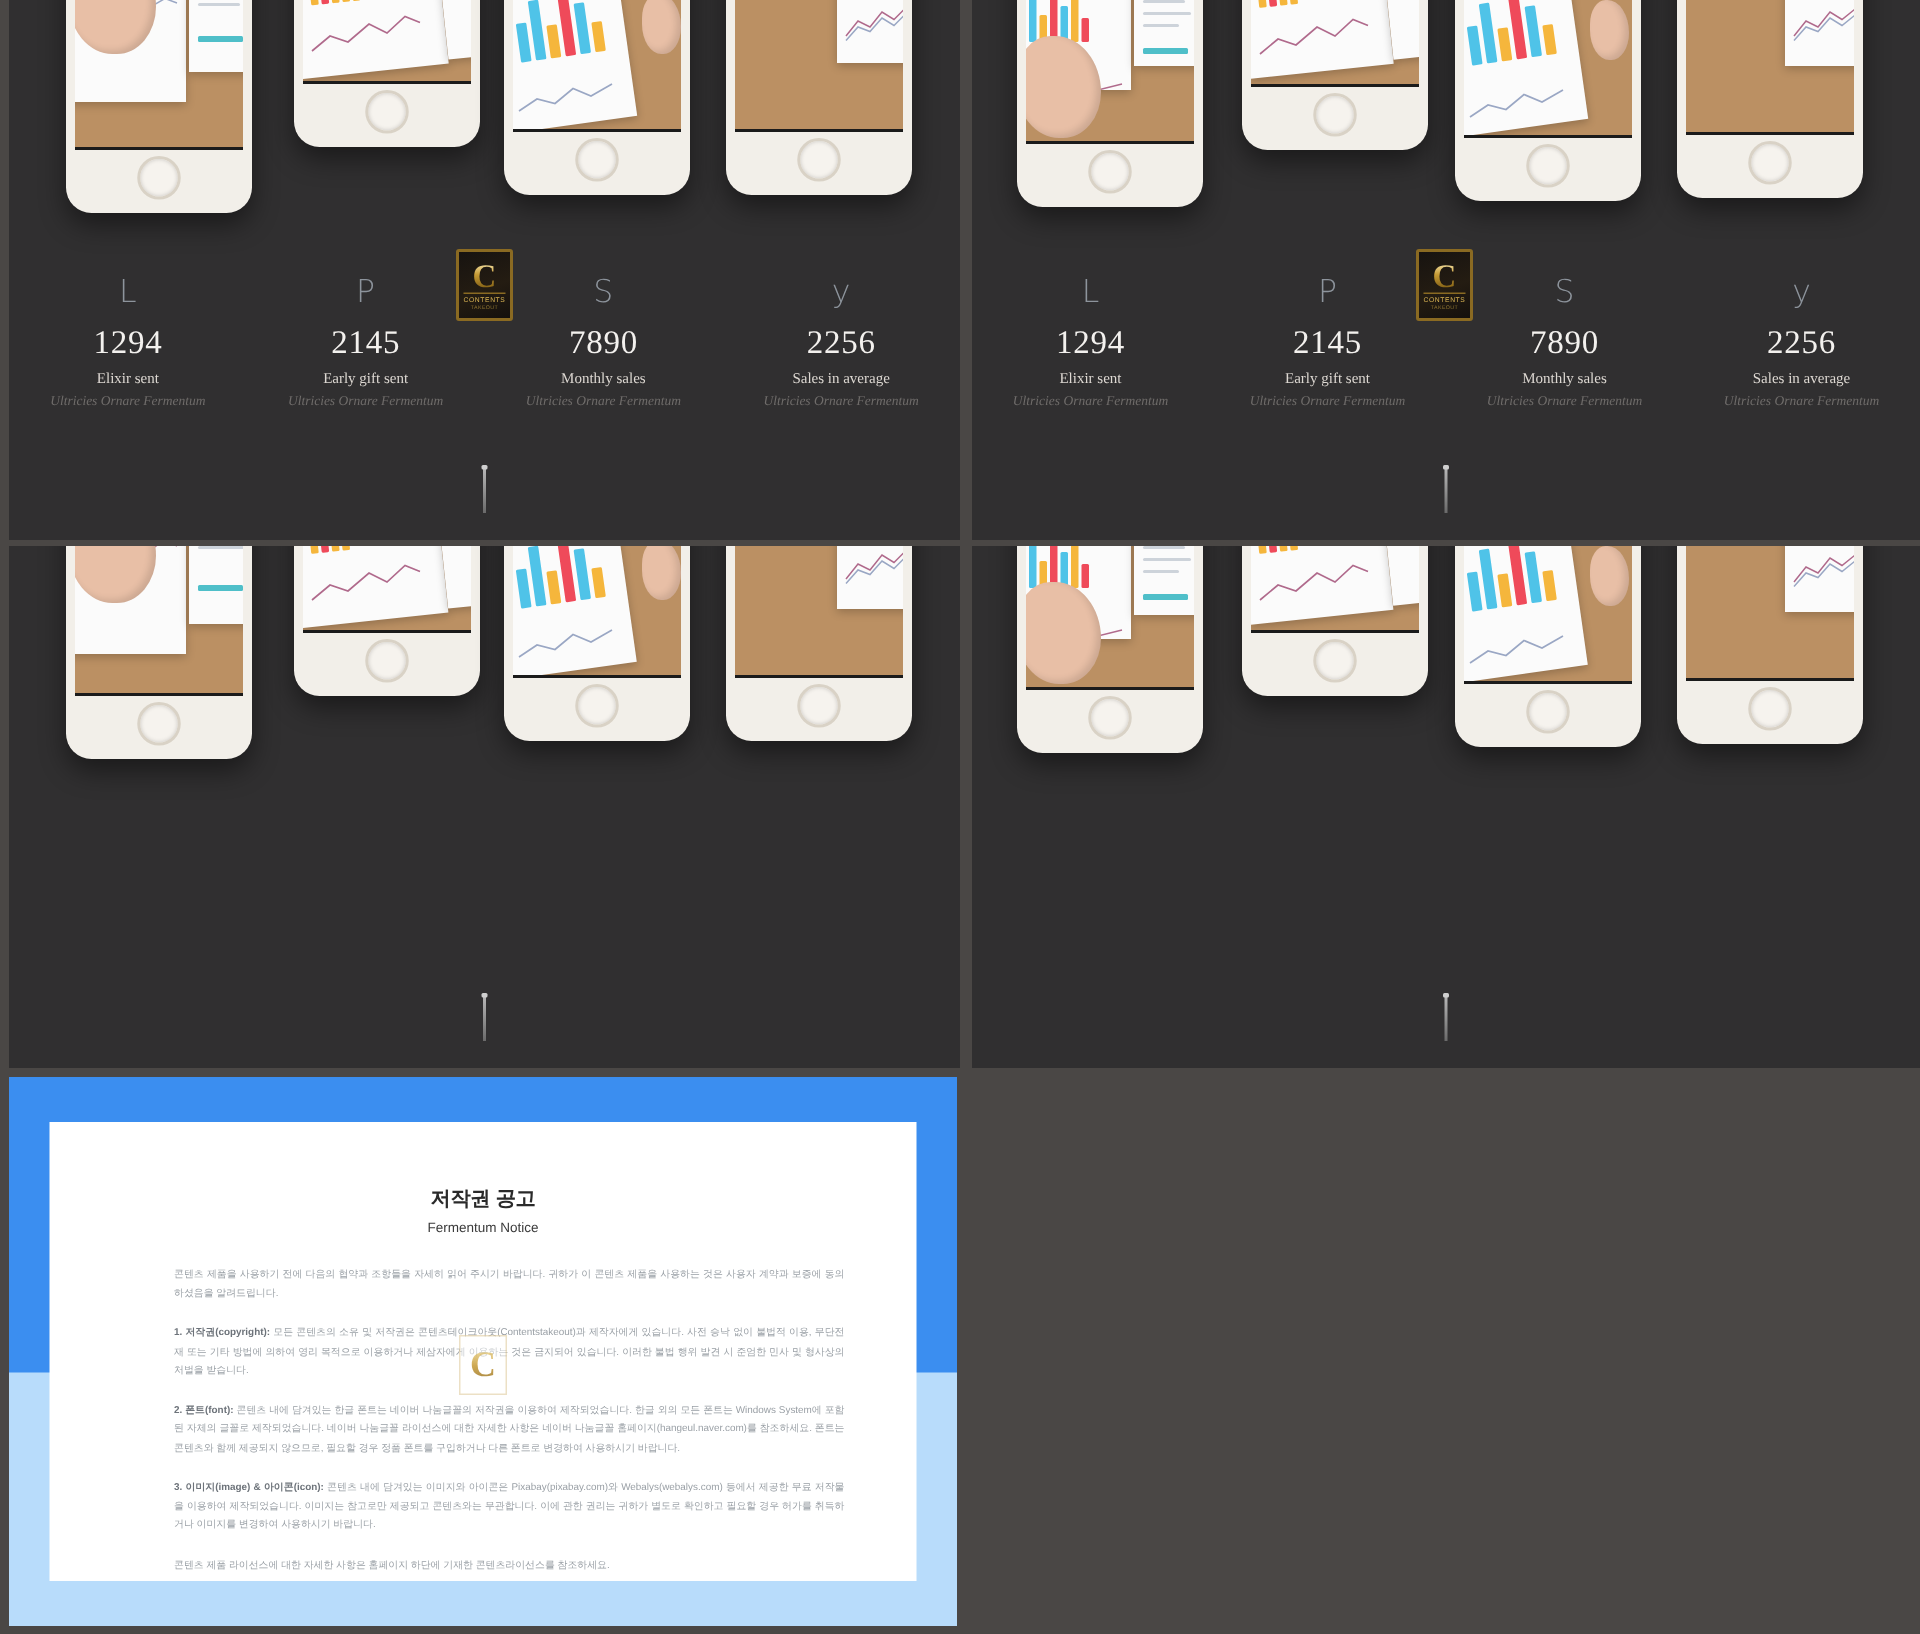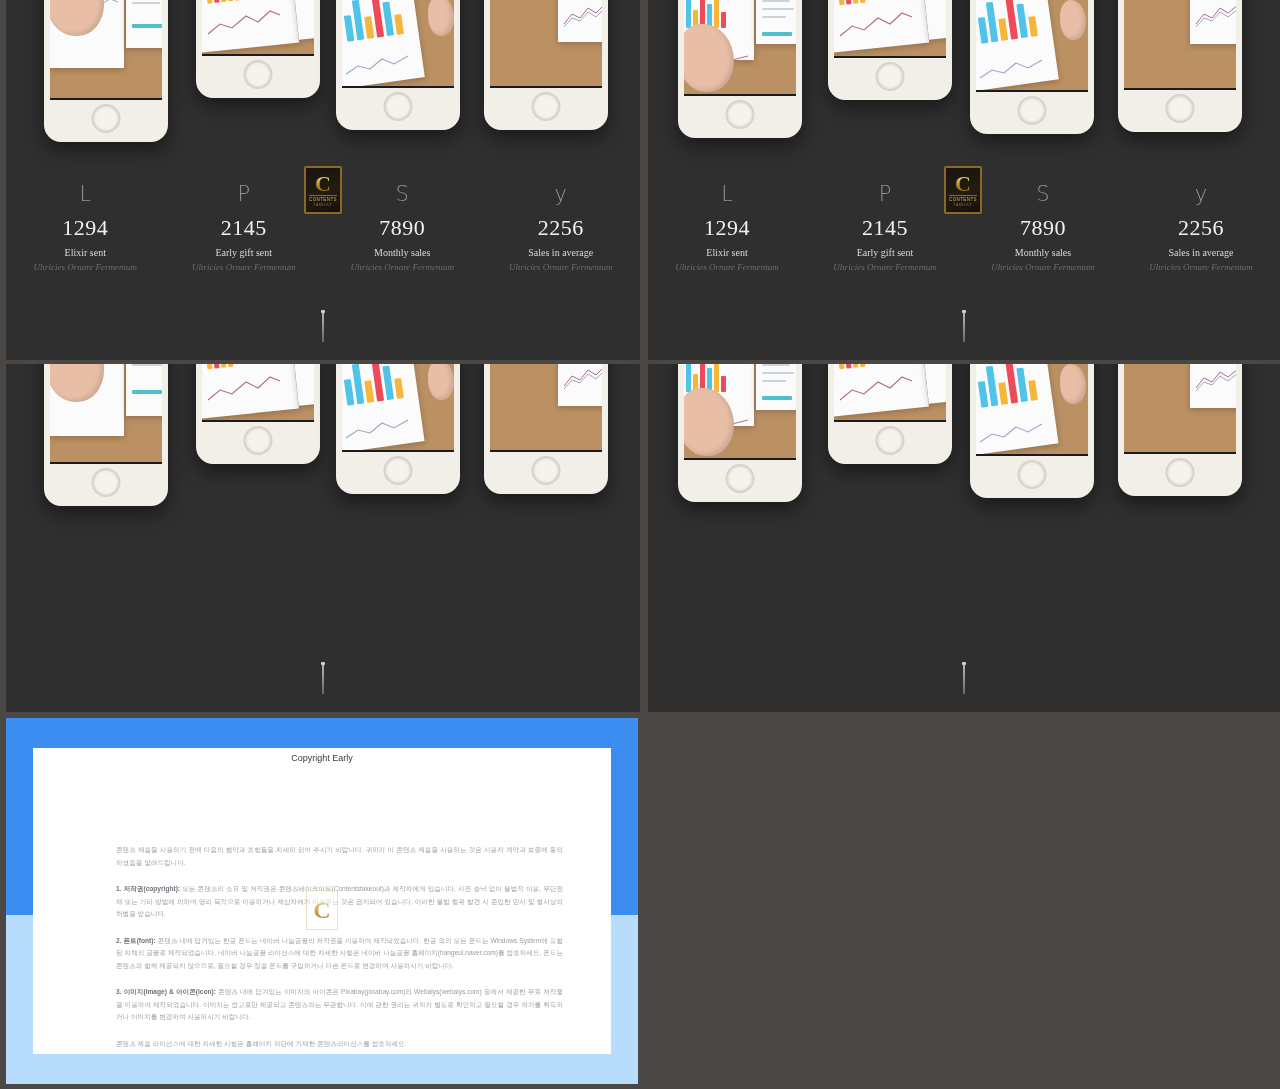--- a/index.html
+++ b/index.html
@@ -468,21 +468,22 @@
 
     <div class="tick"></div>
   </div>
 
   <div class="panel p-doc">
     <div class="doc-inner">
       <div class="doc-band-top"></div>
       <div class="doc-band-bot"></div>
 
       <div class="sheet">
-        <h2>Copyright Early</h2>
+        <h1>저작권 공고</h1>
+        <h2>Fermentum Notice</h2>
 
         <div class="body-text">
           <p>콘텐츠 제품을 사용하기 전에 다음의 협약과 조항들을 자세히 읽어 주시기 바랍니다. 귀하가 이 콘텐츠 제품을 사용하는 것은 사용자 계약과 보증에 동의하셨음을 알려드립니다.</p>
           <p>
             <b>1. 저작권(copyright):</b>
             <span>모든 콘텐츠의 소유 및 저작권은 콘텐츠테이크아웃(Contentstakeout)과 제작자에게 있습니다. 사전 승낙 없이 불법적 이용, 무단전재 또는 기타 방법에 의하여 영리 목적으로 이용하거나 제삼자에게 이용하는 것은 금지되어 있습니다. 이러한 불법 행위 발견 시 준엄한 민사 및 형사상의 처벌을 받습니다.</span>
           </p>
           <p>
             <b>2. 폰트(font):</b>
             <span>콘텐츠 내에 담겨있는 한글 폰트는 네이버 나눔글꼴의 저작권을 이용하여 제작되었습니다. 한글 외의 모든 폰트는 Windows System에 포함된 자체의 글꼴로 제작되었습니다. 네이버 나눔글꼴 라이선스에 대한 자세한 사항은 네이버 나눔글꼴 홈페이지(hangeul.naver.com)를 참조하세요. 폰트는 콘텐츠와 함께 제공되지 않으므로, 필요할 경우 정품 폰트를 구입하거나 다른 폰트로 변경하여 사용하시기 바랍니다.</span>

